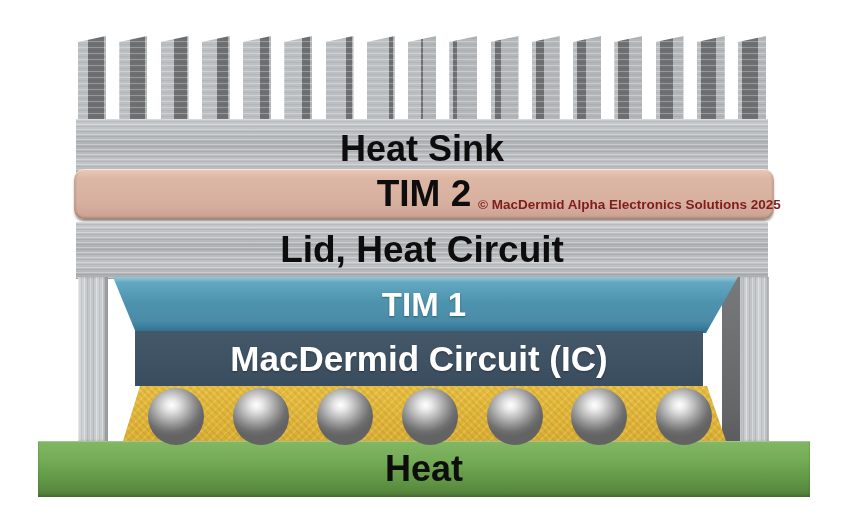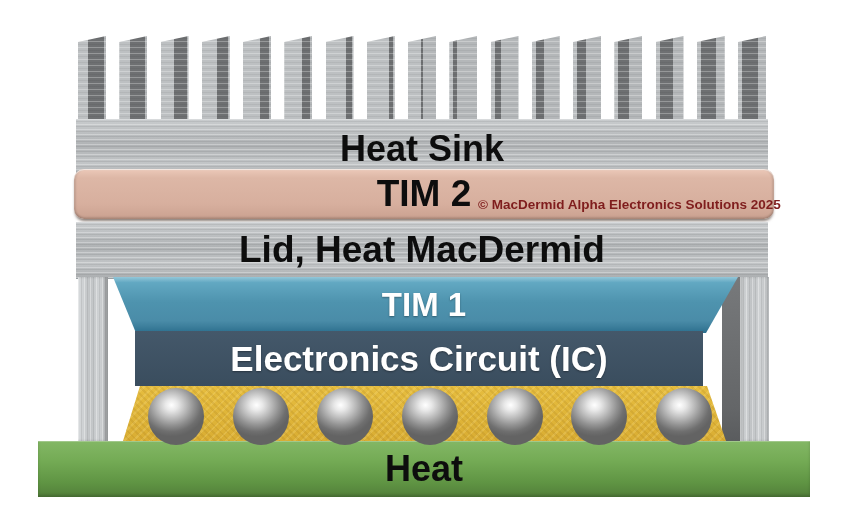--- a/index.html
+++ b/index.html
@@ -123,33 +123,33 @@
     <span class="label">Heat Sink</span>
   </div>
 
   <div class="layer tim2">
     <span class="label">TIM 2</span>
   </div>
 
   <span class="watermark">© MacDermid Alpha Electronics Solutions 2025</span>
 
   <div class="layer lid brushed-h">
-    <span class="label">Lid, Heat MacDermid</span>
+    <span class="label">Lid, Heat Circuit</span>
   </div>
 
   <div class="layer leg-left brushed-v"></div>
   <div class="layer leg-right-inner"></div>
   <div class="layer leg-right brushed-v"></div>
 
   <div class="layer tim1">
     <span class="label-white">TIM 1</span>
   </div>
 
   <div class="layer ic">
-    <span class="label-white">Electronics Circuit (IC)</span>
+    <span class="label-white">MacDermid Circuit (IC)</span>
   </div>
 
   <div class="layer underfill"></div>
 
   <div class="layer board">
     <span class="label">Heat</span>
   </div>
 
   <div class="layer balls">
       <div class="ball"></div>

